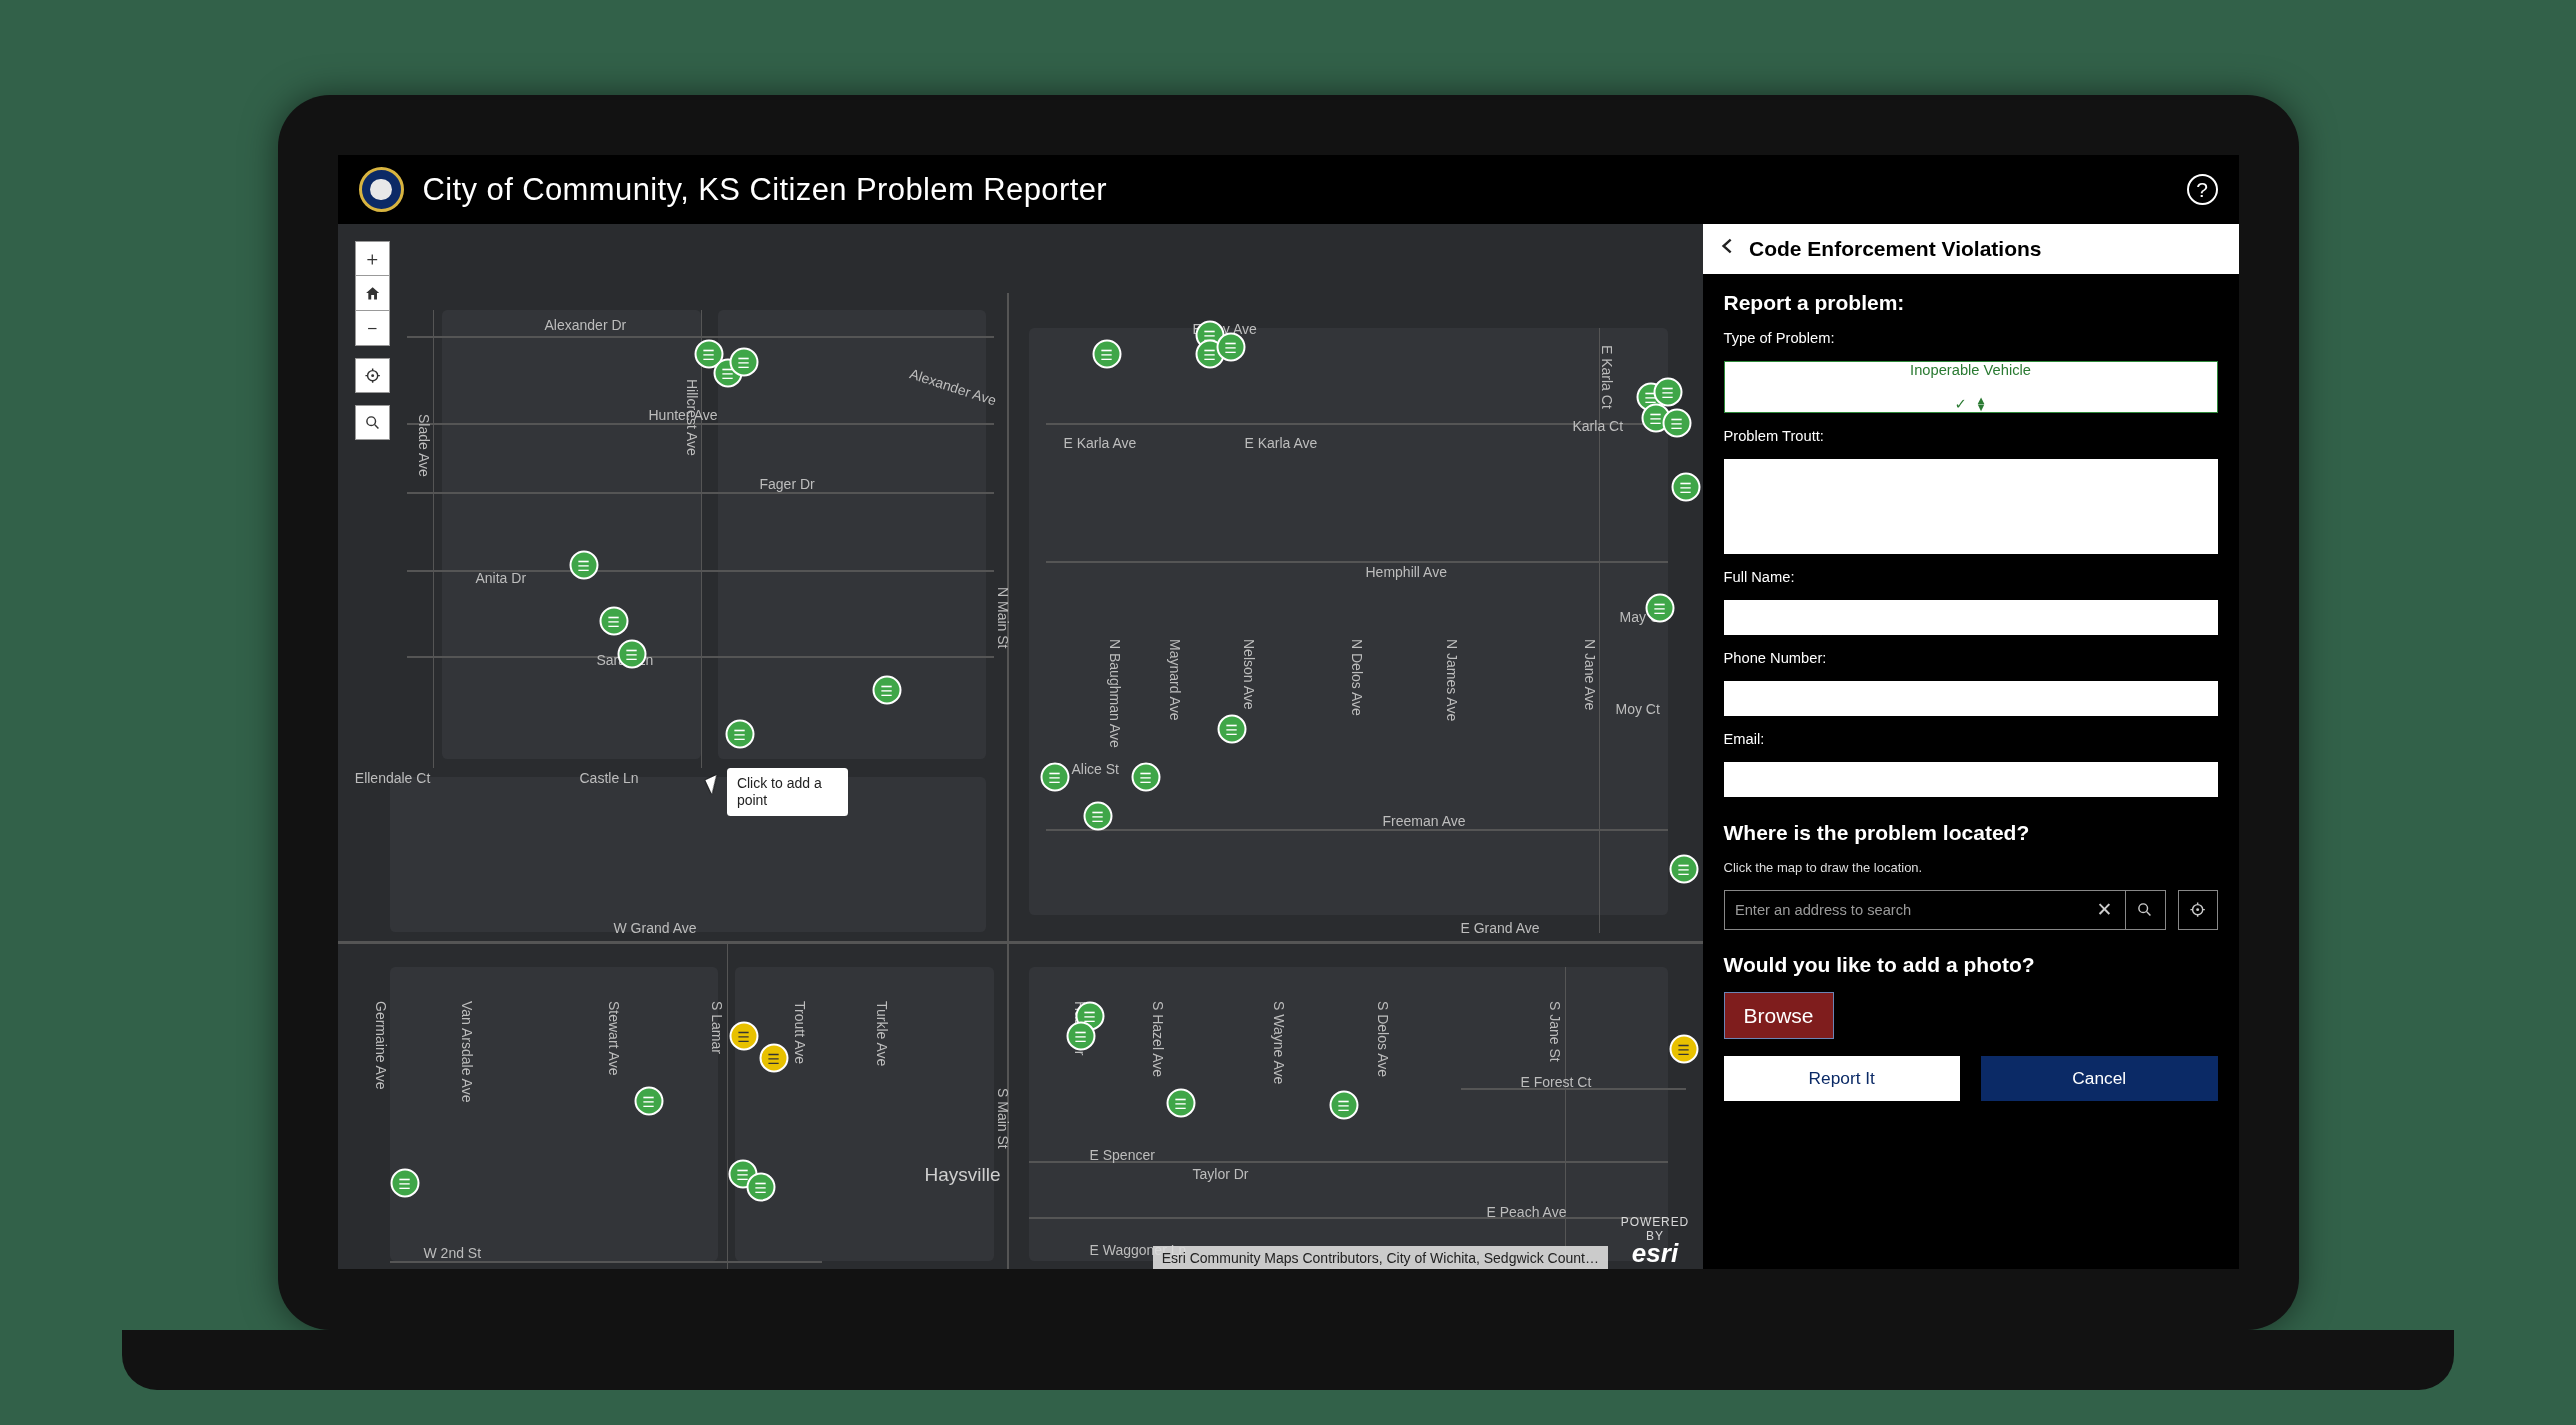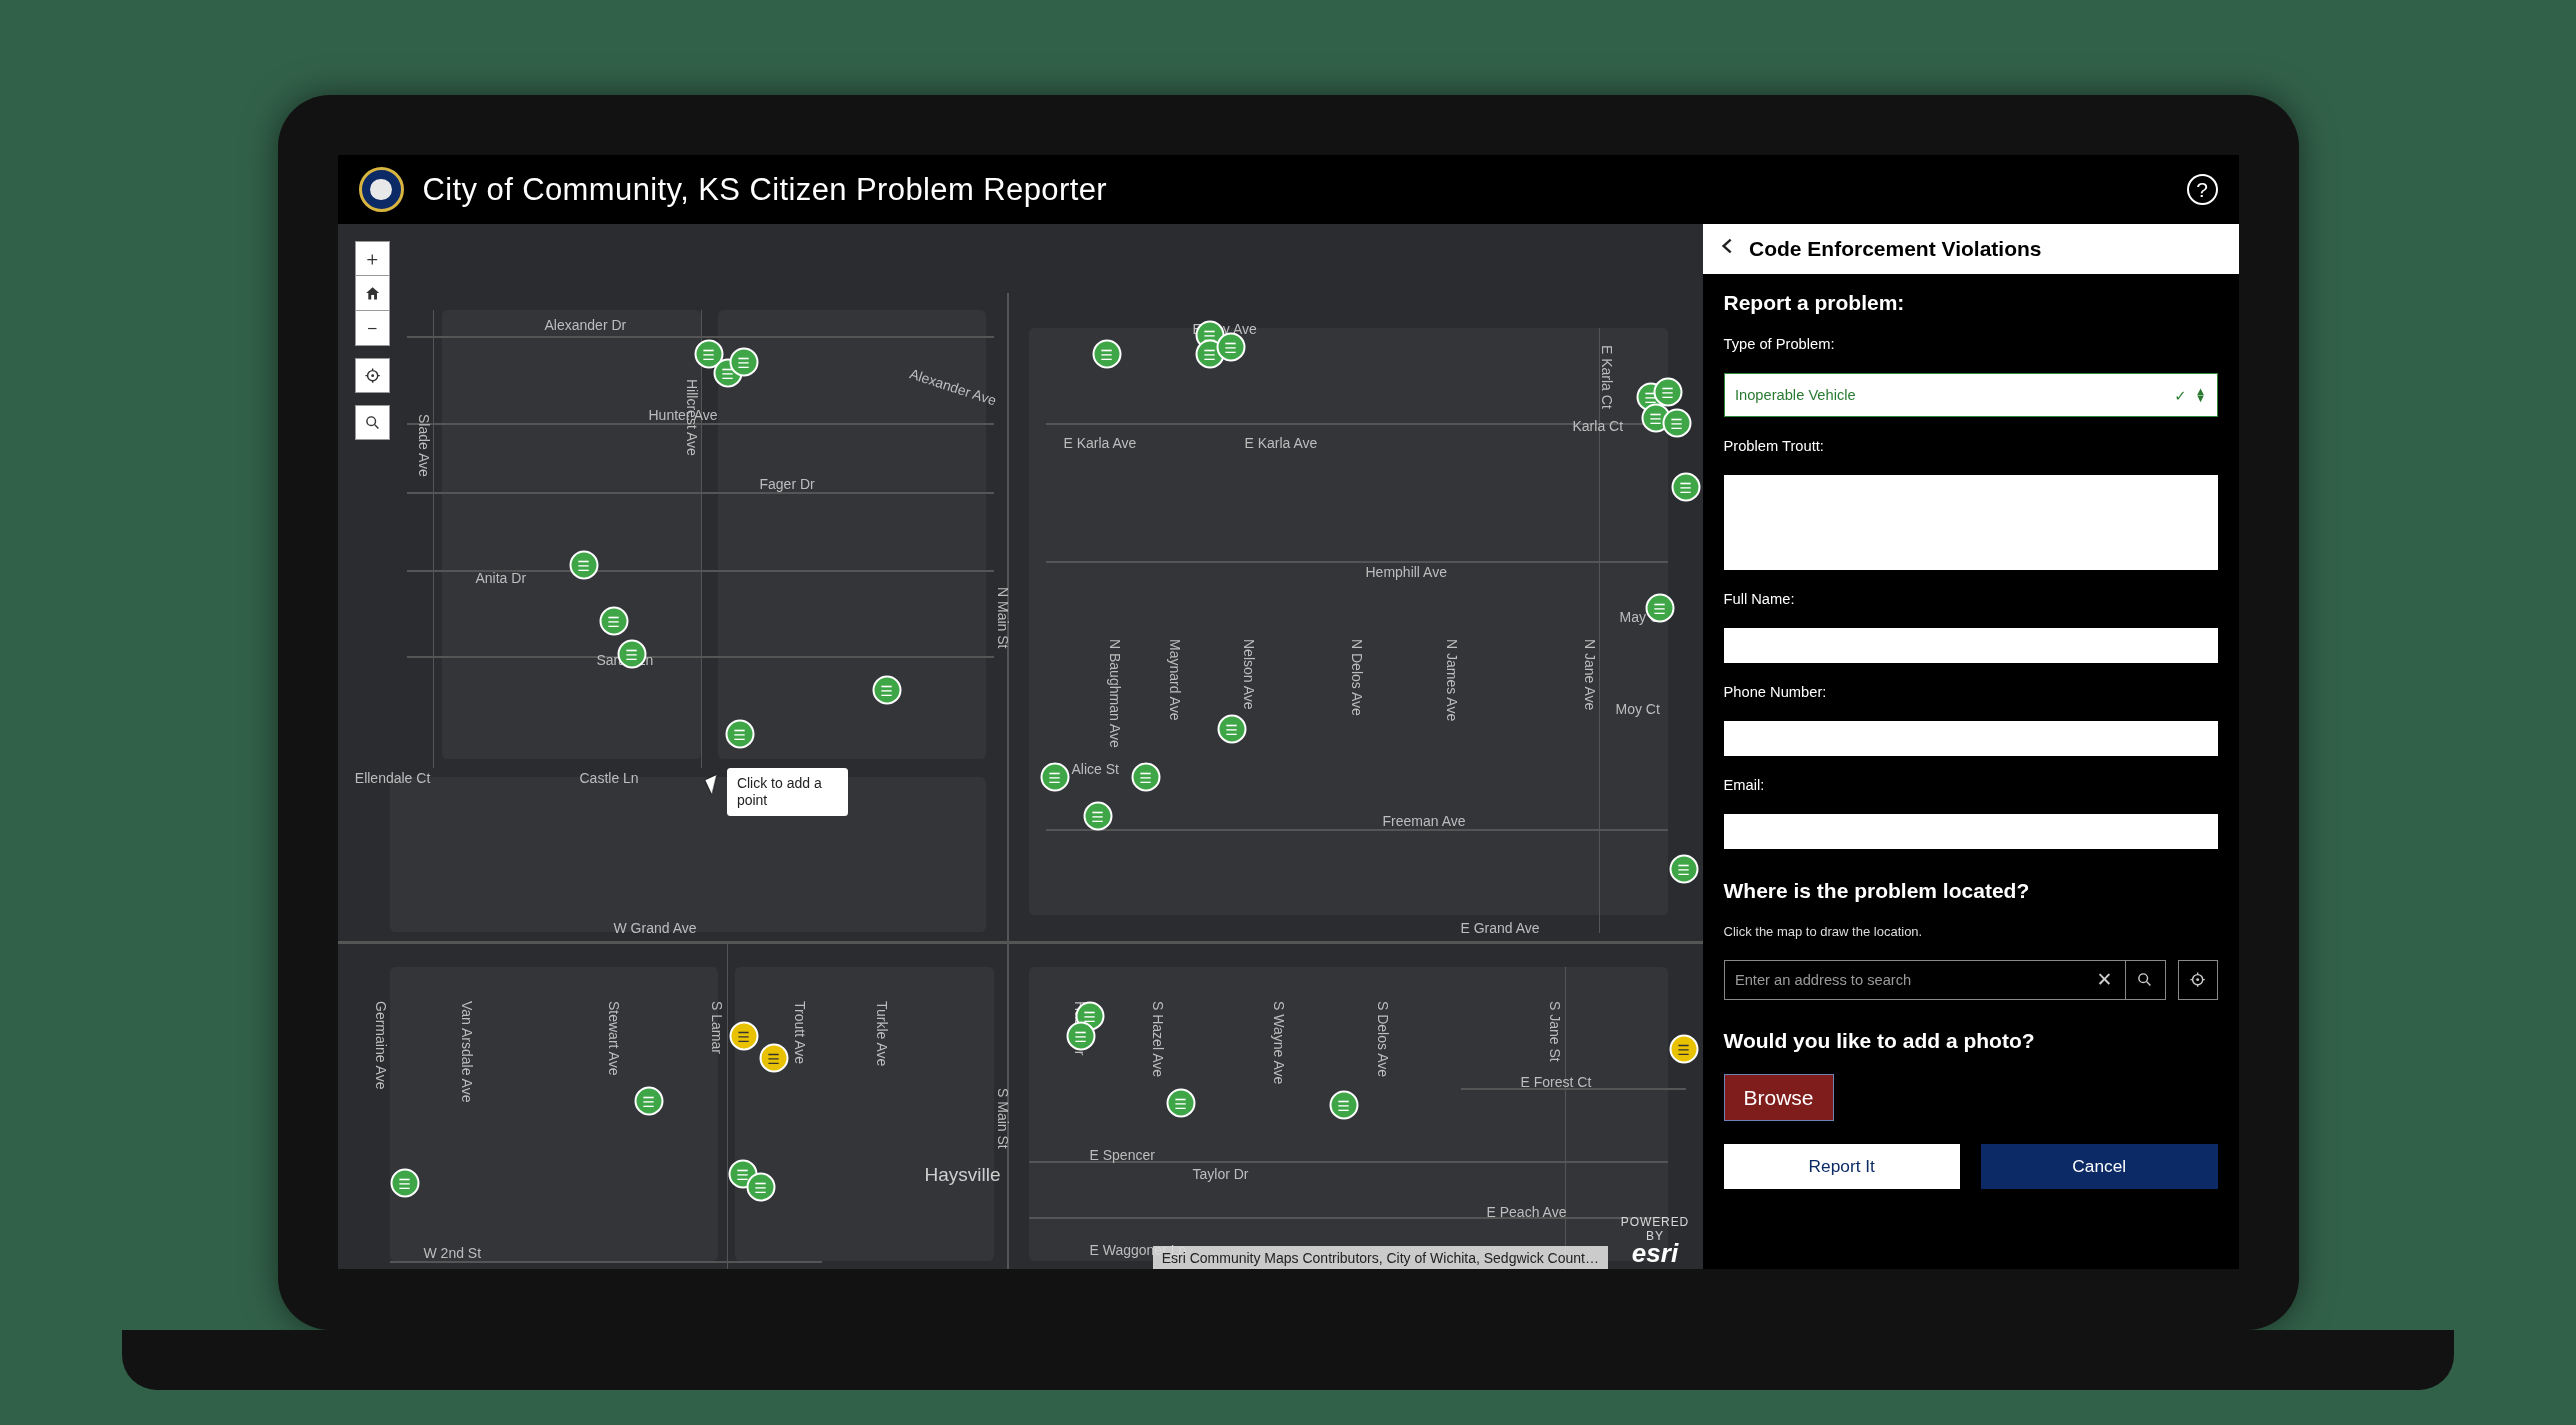--- a/index.html
+++ b/index.html
@@ -187,39 +187,40 @@
     padding: 0 15.5px;
     gap: 12px;
   }
   .chev-left {
     font-size: 26px; color: #222;
   }
   .panel-title { font-size: 21px; font-weight: 700; }
   .panel-body {
     padding: 15.5px 21px 21px 21px;
     display: flex; flex-direction: column;
-    gap: 21px;
+    gap: 15px;
     overflow-y: auto;
   }
   .section-h { font-size: 21px; font-weight: 700; margin-top: 1.7px; }
   .label { font-size: 14.7px; }
   .field {
     width: 100%;
     background: #fff;
     border: none;
     height: 35px;
     padding: 0 8.6px;
     font-size: 14.7px;
     color: #222;
   }
   .field.select {
     border: 1.7px solid #2e8a3a;
     display: flex; align-items: center; justify-content: space-between;
     padding: 0 10.4px;
-    height: 44px;
+    height: 52px;
+    flex-direction: column;
   }
   .select-text { color: #2a7a32; font-size: 14.7px; }
   .select-icons { display:flex; align-items:center; gap:8.6px; color:#2a7a32; }
   textarea.field { height: 95px; padding: 7px 8.6px; resize: none; }
   .hint { font-size: 13px; color: #ddd; }
   .addr-row { display: flex; align-items: stretch; gap: 12px; }
   .addr-box {
     flex: 1;
     display: flex;
     align-items: center;

